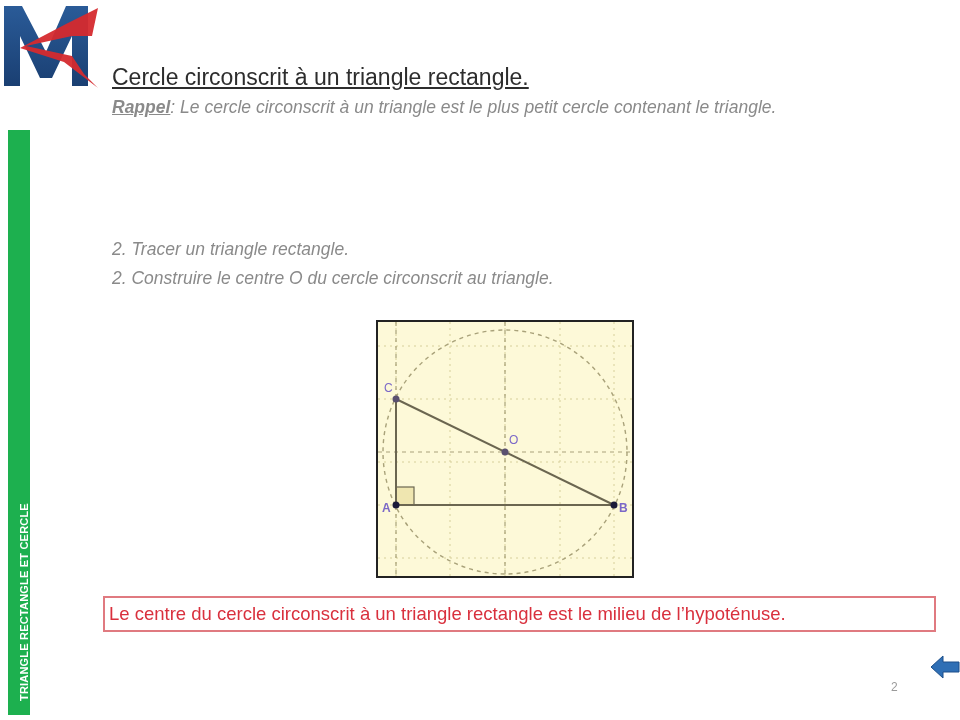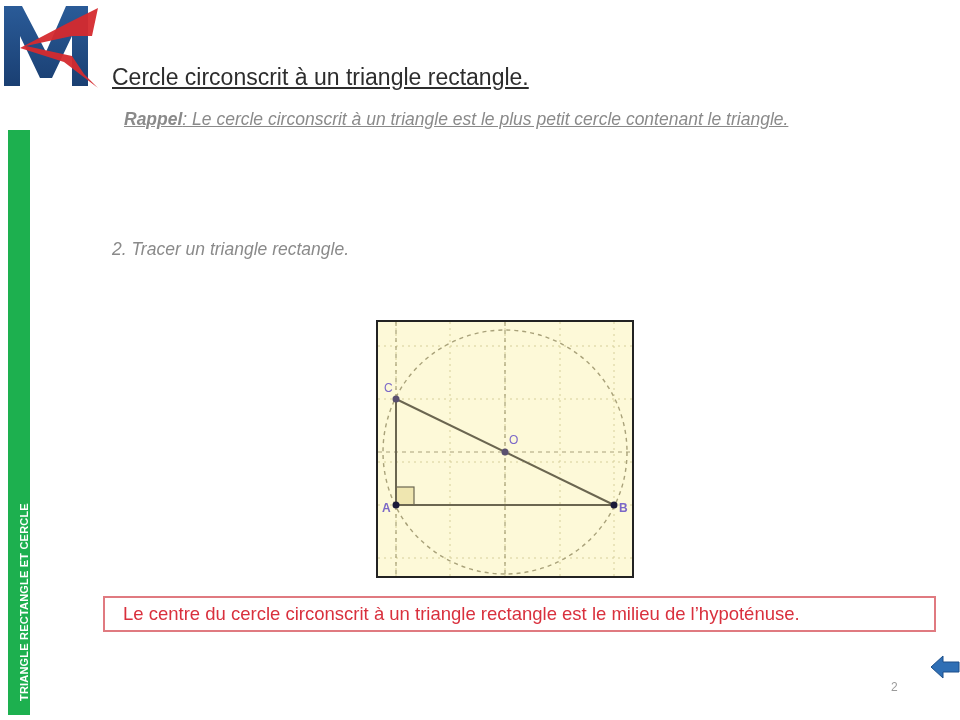--- a/index.html
+++ b/index.html
@@ -24,35 +24,35 @@
       letter-spacing: 0.2px;
     }
     .title {
       position: absolute; left: 112px; top: 64px;
       font-size: 23px; color: #2d2d2d; text-decoration: underline;
     }
     .text-block {
       position: absolute; left: 112px; top: 92px; width: 760px;
       font-size: 17.5px; color: #8a8a8a; font-style: italic; line-height: 30px;
     }
-    .text-block p { margin: 12px; text-decoration: underline; }
+    .text-block p { margin: 0; }
     .rappel-label { font-weight: bold; text-decoration: underline; color: #8a8a8a; }
     .steps {
       position: absolute; left: 112px; top: 235px; width: 700px;
       font-size: 17.5px; color: #8a8a8a; font-style: italic; line-height: 29px;
     }
     .steps p { margin: 0; }
     .diagram {
       position: absolute; left: 376px; top: 320px; width: 258px; height: 258px;
       border: 2px solid #222; box-sizing: border-box; background: #fdf9d8;
     }
     .conclusion {
       position: absolute; left: 103px; top: 596px; width: 833px; height: 36px;
       border: 2px solid #e07a80; box-sizing: border-box;
-      color: #d9303d; font-size: 18.5px; line-height: 32px; padding-left: 18px;
+      color: #d9303d; font-size: 18.5px; line-height: 32px; padding-left: 4px;
       white-space: nowrap;
     }
     .page-number {
       position: absolute; left: 891px; top: 680px; font-size: 12px; color: #9a9a9a;
     }
     .back-arrow {
       position: absolute; left: 930px; top: 654px; width: 30px; height: 26px; cursor: pointer;
     }
   </style>
 </head>
@@ -78,20 +78,21 @@
 </div>
 
 <div class="title">Cercle circonscrit à un triangle rectangle.</div>
 
 <div class="text-block">
   <p><span class="rappel-label">Rappel</span><span>: Le cercle circonscrit à un triangle  est le plus petit cercle contenant le triangle.</span></p>
 </div>
 
 <div class="steps">
   <p>2. Tracer un triangle rectangle.</p>
+  <p>2. Construire  le centre O  du cercle circonscrit au triangle.</p>
 </div>
 
 <div class="diagram">
   <svg width="254" height="254" viewBox="0 0 254 254">
 
     <g stroke="#d6cf9a" stroke-width="1" stroke-dasharray="2,4">
       <line x1="18" y1="0" x2="18" y2="254"></line>
       <line x1="72" y1="0" x2="72" y2="254"></line>
       <line x1="127" y1="0" x2="127" y2="254"></line>
       <line x1="182" y1="0" x2="182" y2="254"></line>

